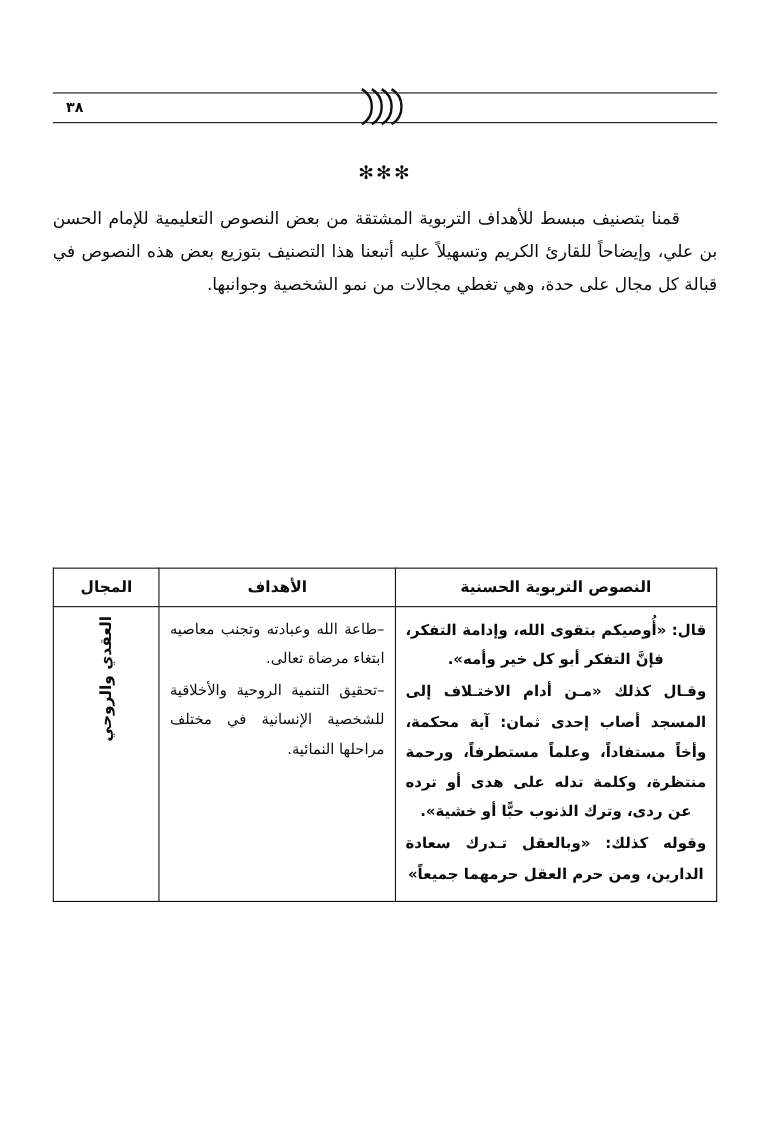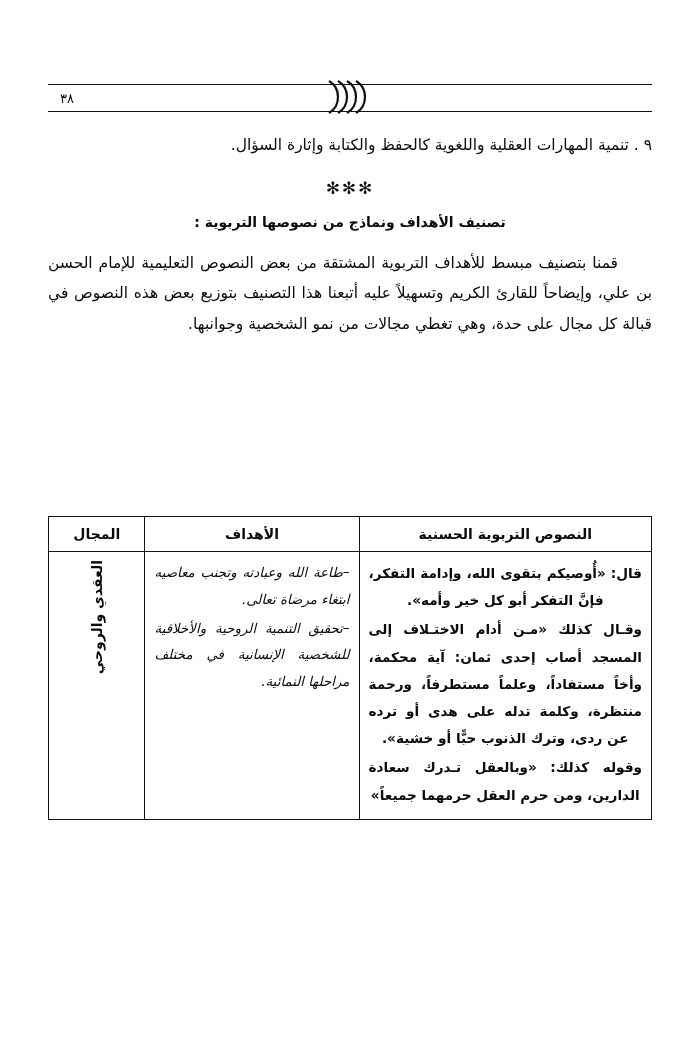--- a/index.html
+++ b/index.html
@@ -56,21 +56,21 @@
     font-size: 10px;
     vertical-align: middle;
     margin-right: 2px;
   }
   .page-number {
     position: absolute;
     left: 12px;
     top: 50%;
     transform: translateY(-50%);
     font-size: 13px;
-    font-weight: normal;
+    font-weight: bold;
   }
   .header-ornament {
     position: absolute;
     left: 50%;
     transform: translateX(-50%);
     top: 0px;
     width: 58px;
     height: 38px;
   }
   .header-ornament svg { display: block; }
@@ -144,21 +144,21 @@
     text-align: justify;
     text-align-last: center;
   }
   td.texts p { margin: 0 0 2px 0; }
   td.goals {
     font-size: 13.4px;
     line-height: 2.0;
     text-align: justify;
     text-align-last: right;
   }
-  td.goals p { margin: 0 0 2px 0; font-style: italic; }
+  td.goals p { margin: 0 0 2px 0; }
 
   td.field {
     text-align: center;
     vertical-align: middle;
     padding: 4px;
   }
   .vertical-label {
     writing-mode: vertical-rl;
     transform: rotate(180deg);
     display: inline-block;
@@ -184,23 +184,21 @@
           <path d="M8 3 C 20 10, 20 28, 8 35"></path>
           <path d="M17 3 C 29 10, 29 28, 17 35"></path>
           <path d="M26 3 C 38 10, 38 28, 26 35"></path>
           <path d="M35 3 C 47 10, 47 28, 35 35"></path>
         </g>
       </svg>
     </div>
   </div>
 
   <div class="content">
-    <p class="line numbered">٩ .  تنمية المهارات العقلية واللغوية كالحفظ والكتابة وإثارة السؤال.</p>
     <div class="stars">✻✻✻</div>
-    <div class="subhead">تصنيف الأهداف ونماذج من نصوصها التربوية :</div>
     <p class="line indented">قمنا بتصنيف مبسط للأهداف التربوية المشتقة من بعض النصوص التعليمية للإمام الحسن بن علي، وإيضاحاً للقارئ الكريم وتسهيلاً عليه أتبعنا هذا التصنيف بتوزيع بعض هذه النصوص في قبالة كل مجال على حدة، وهي تغطي مجالات من نمو الشخصية وجوانبها.</p>
   </div>
 
   <div class="table-wrap">
     <table class="tbl">
       <colgroup>
         <col class="c-texts">
         <col class="c-goals">
         <col class="c-field">
       </colgroup>

